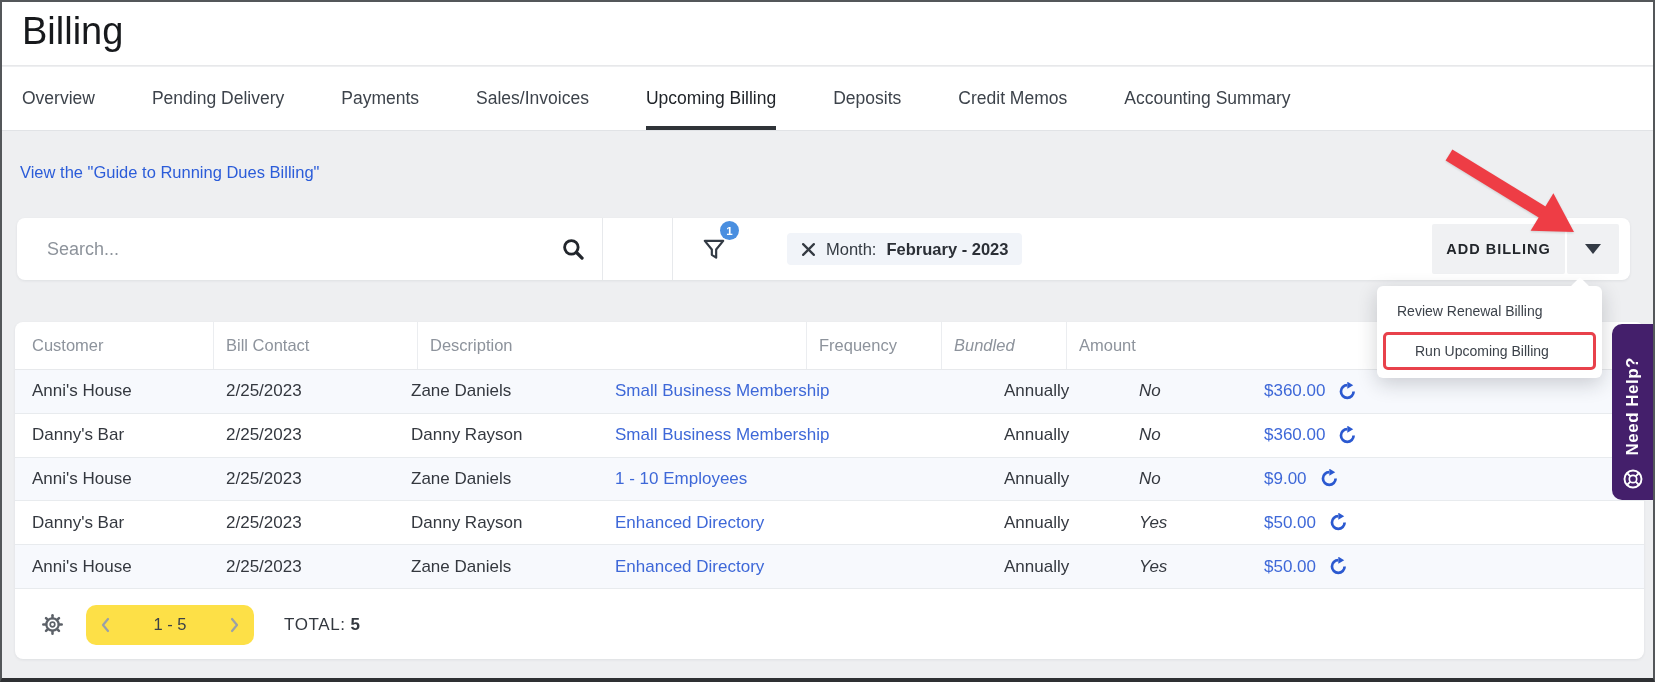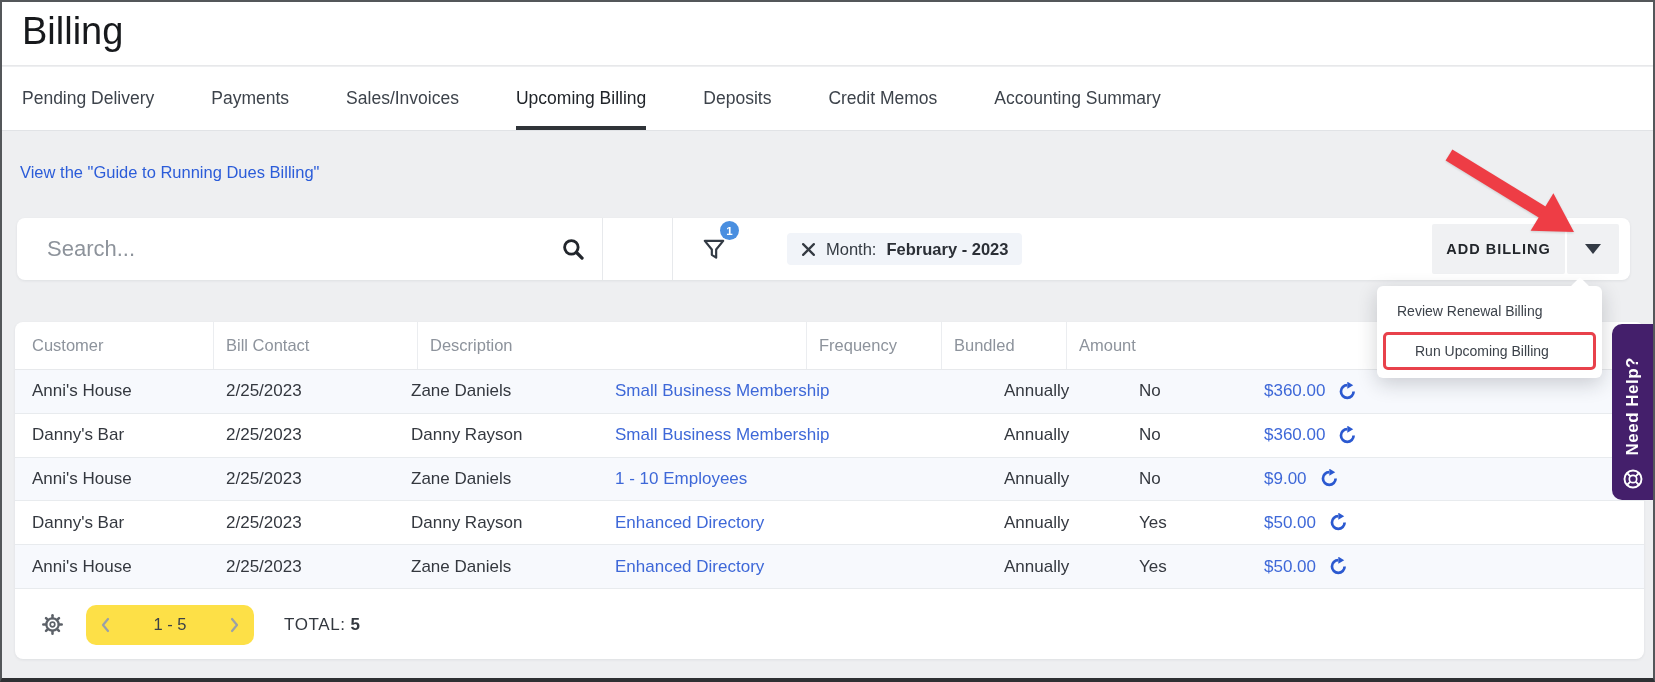--- a/index.html
+++ b/index.html
@@ -24,21 +24,21 @@
 
   
   .guide-link { position:absolute; left:18px; top:161px; font-size:16.5px; color:#2b5cd9;
                 text-decoration:none; cursor:pointer; }
 
   .card { background:#fff; border-radius:8px; box-shadow:0 1px 3px rgba(20,30,40,.07); }
 
   
   .toolbar { position:absolute; left:15px; top:216px; width:1613px; height:62px; }
   .search { position:absolute; left:30px; top:0; height:100%; width:480px; border:none;
-            outline:none; background:transparent; font-size:22px; color:#3a3f46;
+            outline:none; background:transparent; font-size:18px; color:#3a3f46;
             font-family:"Liberation Sans", sans-serif; }
   .search::placeholder { color:#8d939b; opacity:1; }
   .icon-btn { position:absolute; top:0; height:100%; display:flex; align-items:center;
               justify-content:center; cursor:pointer; }
   .search-btn { left:528px; width:56px; }
   .bolt-btn { left:586px; width:68px; }
   .filter-btn { left:656px; width:82px; }
   .tool-divider { position:absolute; top:0; bottom:0; width:1px; background:#e7e9ec; }
   .d1 { left:585px; } .d2 { left:655px; }
   .badge { position:absolute; top:3px; left:47px; width:19px; height:19px; border-radius:50%;
@@ -74,21 +74,21 @@
   .thead { display:flex; height:48px; border-bottom:1px solid #e7e9ec; }
   .th { display:flex; align-items:center; padding-left:12px; font-size:16.5px; color:#8d939c;
         border-right:1px solid #ebedf0; cursor:pointer; }
   .th.c6 { border-right:none; }
   .tr { display:flex; align-items:center; height:43.8px; border-bottom:1px solid #e8ebee;
         font-size:17px; color:#34383f; }
   .tr.alt { background:#f7f9fd; }
   .td { padding-left:12px; display:flex; align-items:center; }
   .c0 { width:199px; } .c0.td, .c0.th { padding-left:17px; }
   .c1 { width:185px; } .c2 { width:204px; } .c3 { width:389px; }
-  .c4 { width:135px; } .c5 { width:125px; } .c6 { flex:1; }
+  .c4 { width:135px; } .c5 { width:125px;font-style:italic; } .c6 { flex:1; }
   .cell-link { color:#3e68d8; text-decoration:none; cursor:pointer; }
   .recur { margin-left:12px; cursor:pointer; display:flex; align-items:center; }
 
   
   .tfoot { position:absolute; left:0; right:0; bottom:0; height:69px; display:flex;
            align-items:center; padding-left:26px; }
   .gear { cursor:pointer; display:flex; align-items:center; }
   .pager { margin-left:22px; height:40px; width:168px; background:#fde047; border-radius:10px;
            display:flex; align-items:center; justify-content:space-between; padding:0 12px; }
   .pg-btn { cursor:pointer; display:flex; align-items:center; }
@@ -110,20 +110,21 @@
 </head>
 <body>
 
 <div class="screen">
 
   <header class="titlebar">
     <h1>Billing</h1>
   </header>
 
   <nav class="tabs">
+    <span class="tab">Overview</span>
     <span class="tab">Pending Delivery</span>
     <span class="tab">Payments</span>
     <span class="tab">Sales/Invoices</span>
     <span class="tab active">Upcoming Billing</span>
     <span class="tab">Deposits</span>
     <span class="tab">Credit Memos</span>
     <span class="tab">Accounting Summary</span>
   </nav>
 
   <a class="guide-link">View the "Guide to Running Dues Billing"</a>

